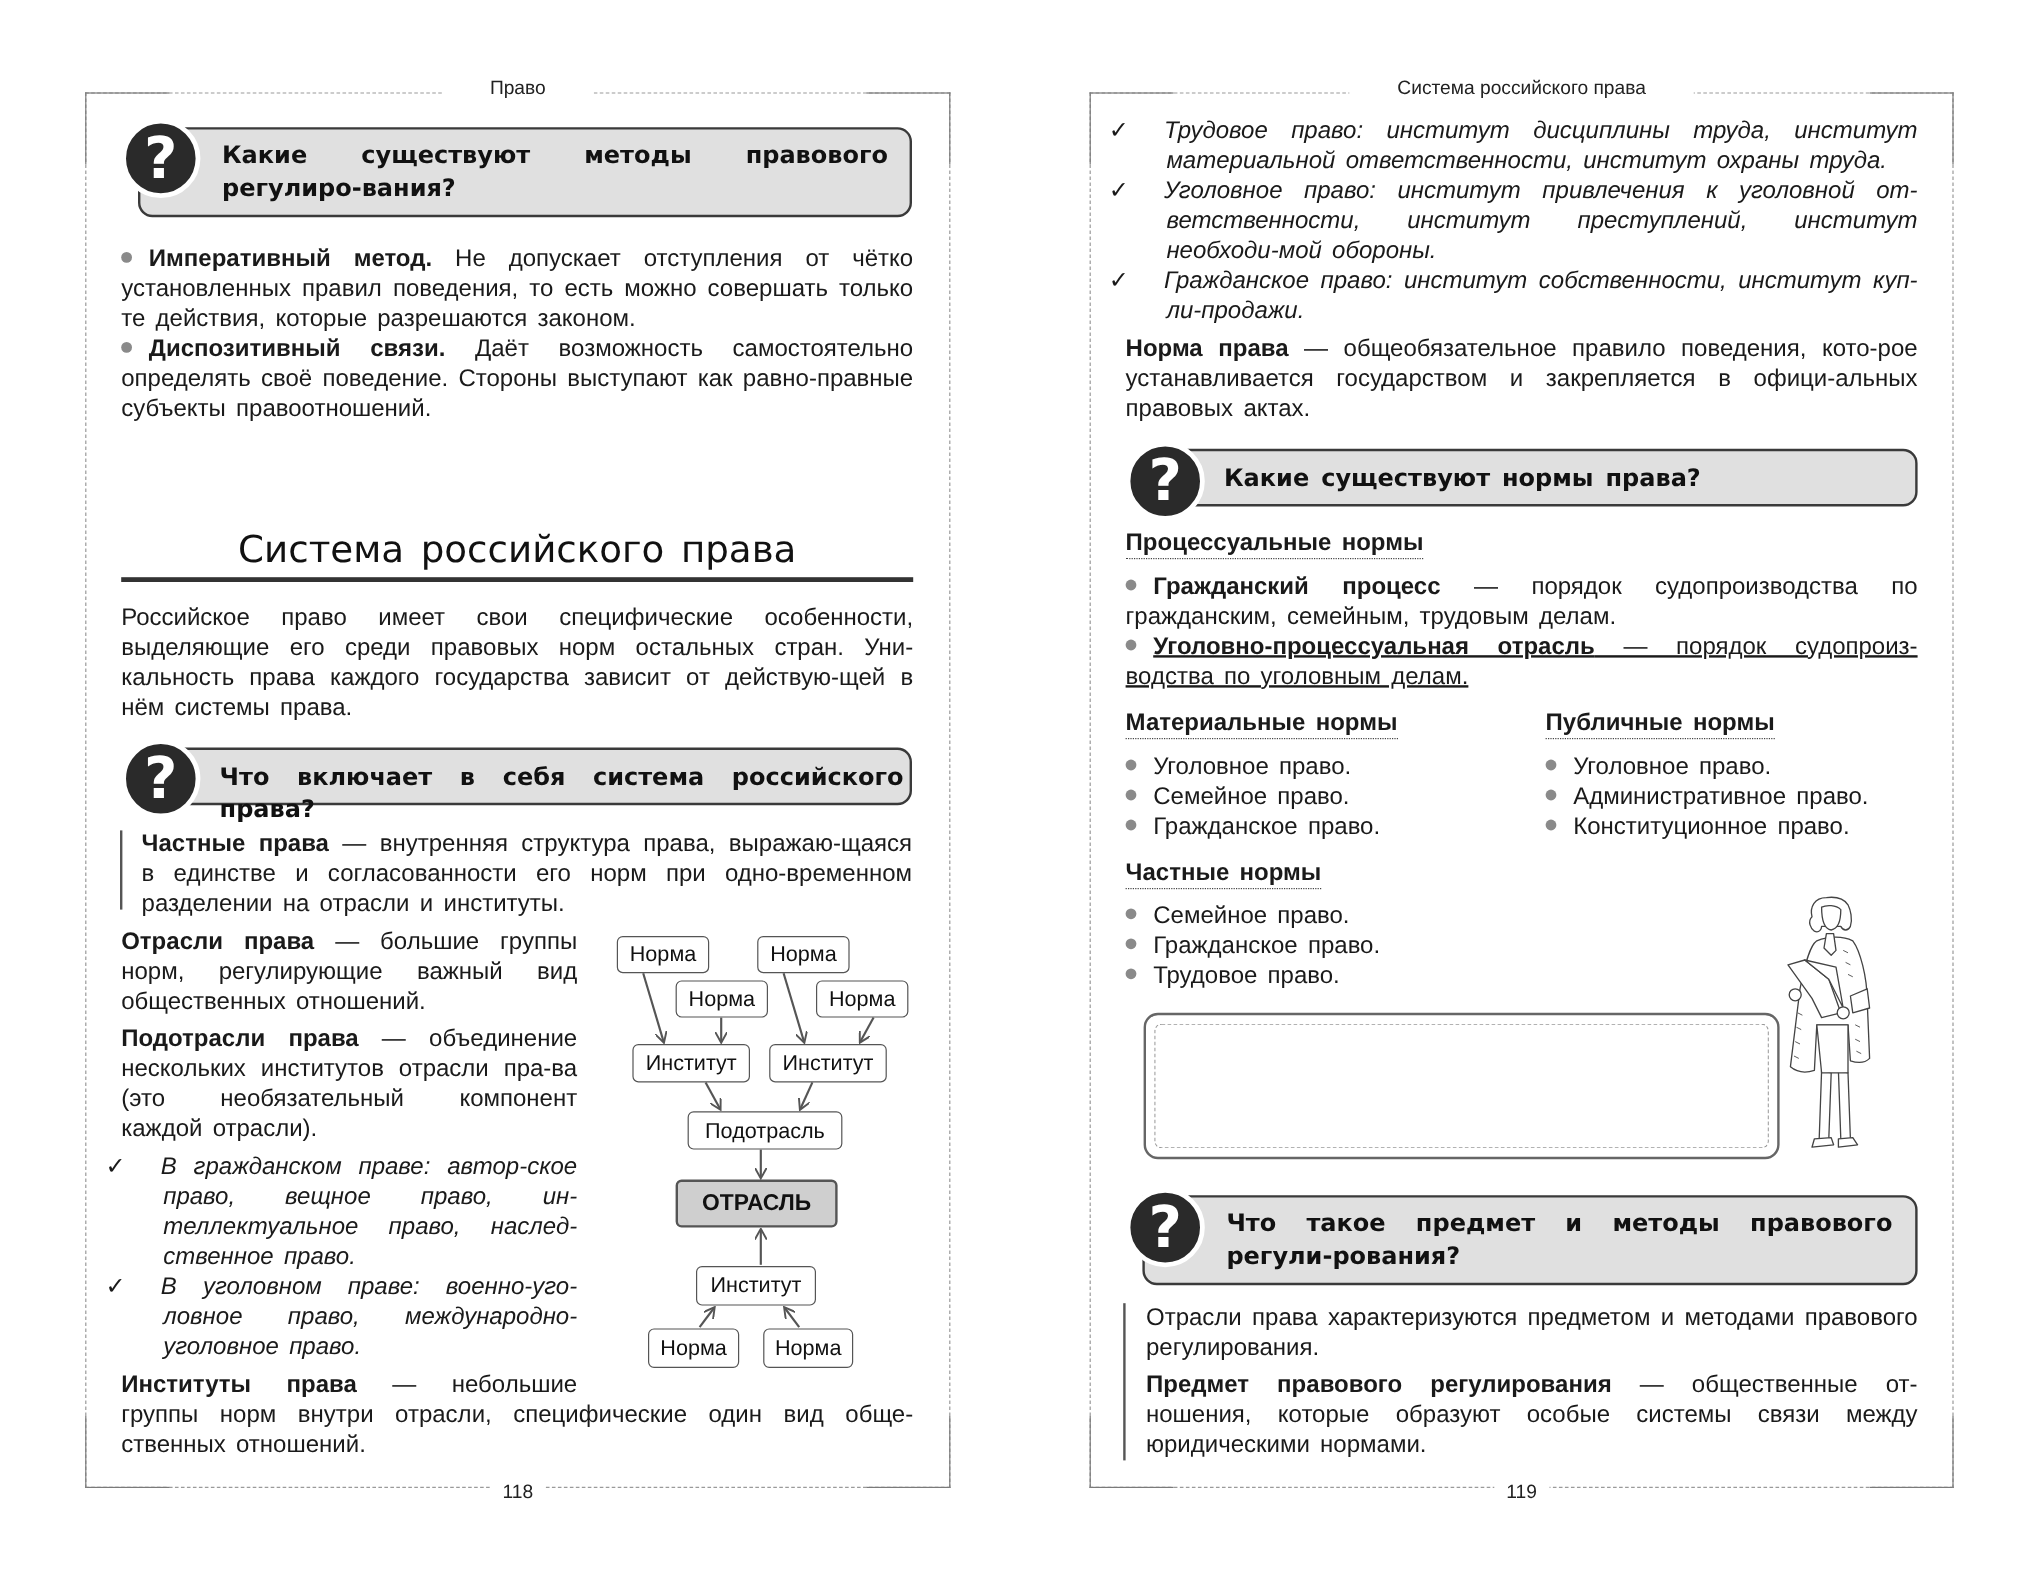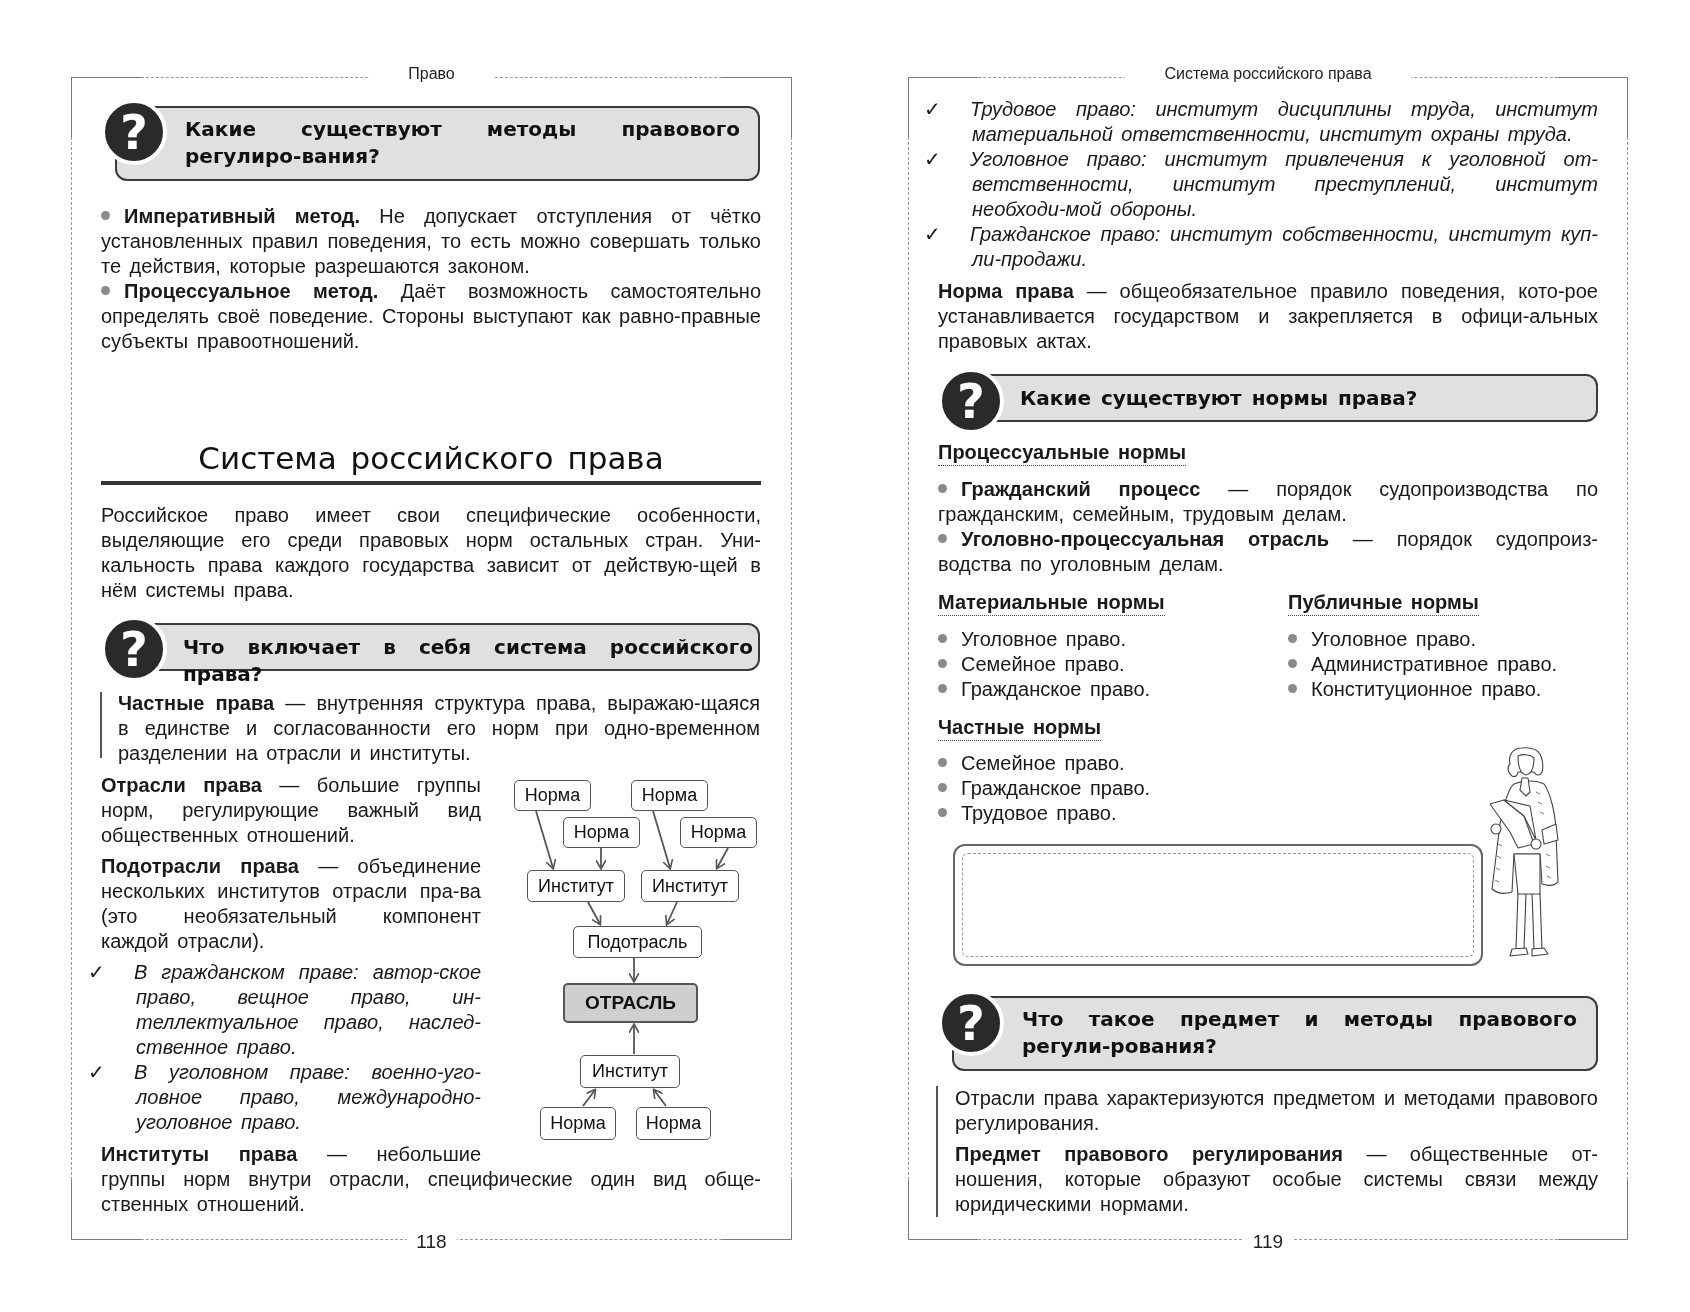--- a/index.html
+++ b/index.html
@@ -36,21 +36,21 @@
   .page.right .frame-side.r::before, .page.right .frame-side.r::after { left:auto; right:-1px; border-left:none; border-right:1.5px solid #7a7a7a; }
 
   .running-head {
     position: absolute; top: -12px; left: 50%; transform: translateX(-50%);
     background: #fff; padding: 0 40px; font-size: 16px; color: #222;
     font-family: "Liberation Sans Narrow", "Liberation Sans", sans-serif;
     white-space: nowrap;
   }
   .page-num {
     position: absolute; bottom: -13px; left: 50%; transform: translateX(-50%);
-    background: #fff; padding: 0 10px; font-size: 19px; color: #222;
+    background: #fff; padding: 0 10px; font-size: 16px; color: #222;
   }
 
   .abs { position: absolute; }
   .txt { font-size: 20px; line-height: 25px; text-align: justify; word-spacing: 3px; }
   .txt b { font-weight: bold; }
   .bullet { display: inline-block; width: 9px; height: 9px; border-radius: 50%; background: #8a8a8a; margin-right: 14px; vertical-align: 3px; }
   .it { font-style: italic; }
 
   .qbox {
     position: absolute; background: #e0e0e0; border: 2.5px solid #3a3a3a; border-radius: 0 12px 12px 12px;
@@ -111,21 +111,21 @@
 
 <div class="qbox" style="left:115px; top:106px; width:645px; height:75px;">
   <div class="qtext" style="left:68px; top:8px; width:555px;">Какие существуют методы правового регулиро-вания?</div>
 </div>
 <div class="qcircle" style="left:101px; top:99px;">?</div>
 
 <div class="abs txt" style="left:101px; top:204px; width:660px;">
   <span class="bullet"></span><b>Императивный метод.</b><span> Не допускает отступления от чётко установленных правил поведения, то есть можно совершать только те действия, которые разрешаются законом.</span>
 </div>
 <div class="abs txt" style="left:101px; top:279px; width:660px;">
-  <span class="bullet"></span><b>Процессуальное метод.</b><span> Даёт возможность самостоятельно определять своё поведение. Стороны выступают как равно-правные субъекты правоотношений.</span>
+  <span class="bullet"></span><b>Диспозитивный связи.</b><span> Даёт возможность самостоятельно определять своё поведение. Стороны выступают как равно-правные субъекты правоотношений.</span>
 </div>
 
 <div class="section-title" style="left:101px; top:440px; width:660px;">Система российского права</div>
 <div class="section-rule" style="left:101px; top:481px; width:660px;"></div>
 
 <div class="abs txt" style="left:101px; top:503px; width:660px;">Российское право имеет свои специфические особенности, выделяющие его среди правовых норм остальных стран. Уни-кальность права каждого государства зависит от действую-щей в нём системы права.</div>
 
 <div class="qbox" style="left:143px; top:623px; width:617px; height:48px;">
   <div class="qtext" style="left:38px; top:9px; width:570px;">Что включает в себя система российского права?</div>
 </div>
@@ -209,21 +209,21 @@
 
 <div class="qbox" style="left:980px; top:374px; width:618px; height:48px;">
   <div class="qtext" style="left:38px; top:9px; width:560px;">Какие существуют нормы права?</div>
 </div>
 <div class="qcircle" style="left:938px; top:368px;">?</div>
 
 <div class="subhead" style="left:938px; top:440px;">Процессуальные нормы</div>
 <div class="abs txt" style="left:938px; top:477px; width:660px;">
   <span class="bullet"></span><b>Гражданский процесс</b><span> — порядок судопроизводства по гражданским, семейным, трудовым делам.</span>
 </div>
-<div class="abs txt" style="left:938px; top:527px; width:660px;">
+<div class="abs txt" style="left:938px; top:527px; width:660px;text-decoration:underline;">
   <span class="bullet"></span><b>Уголовно-процессуальная отрасль</b><span> — порядок судопроиз-водства по уголовным делам.</span>
 </div>
 
 <div class="subhead" style="left:938px; top:590px;">Материальные нормы</div>
 <div class="list-item" style="left:938px; top:627px;"><span class="bullet"></span><span>Уголовное право.</span></div>
 <div class="list-item" style="left:938px; top:652px;"><span class="bullet"></span><span>Семейное право.</span></div>
 <div class="list-item" style="left:938px; top:677px;"><span class="bullet"></span><span>Гражданское право.</span></div>
 
 <div class="subhead" style="left:1288px; top:590px;">Публичные нормы</div>
 <div class="list-item" style="left:1288px; top:627px;"><span class="bullet"></span><span>Уголовное право.</span></div>

